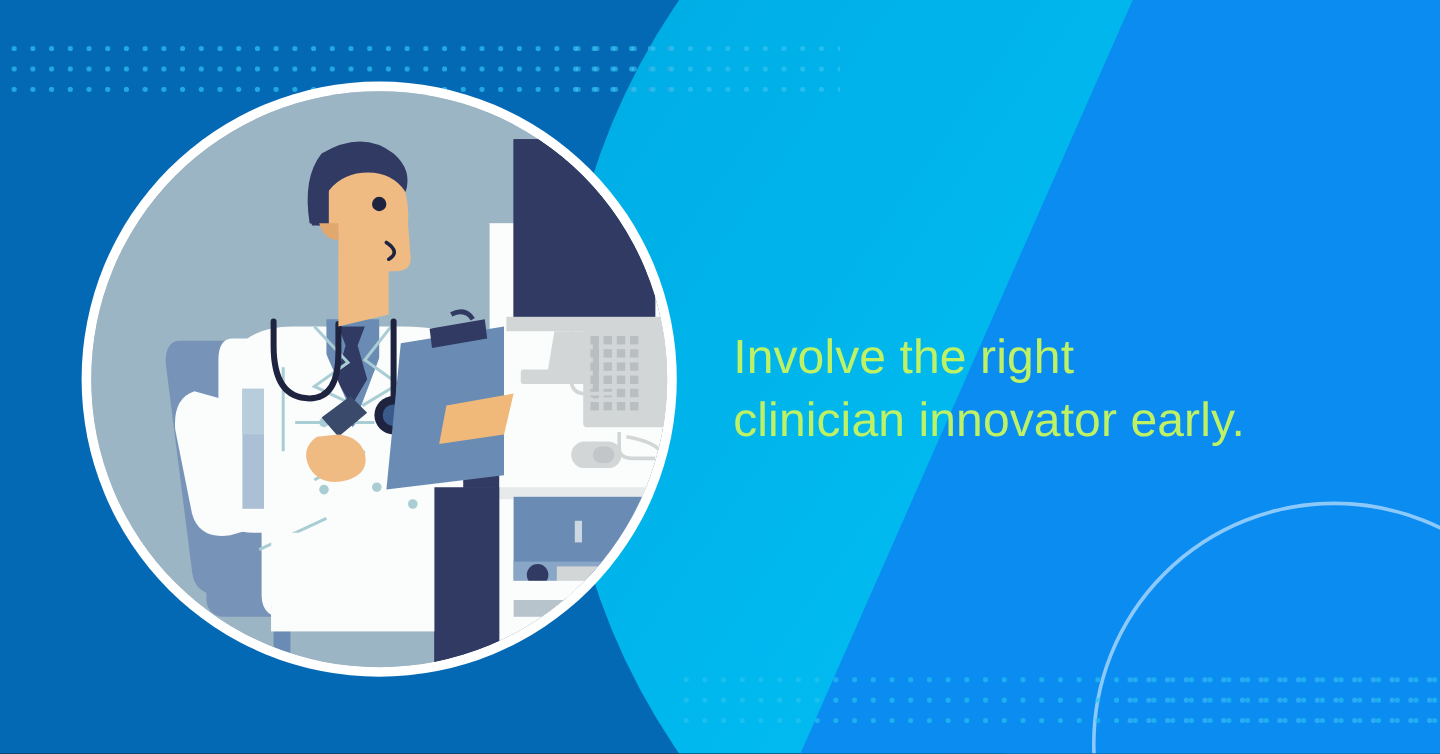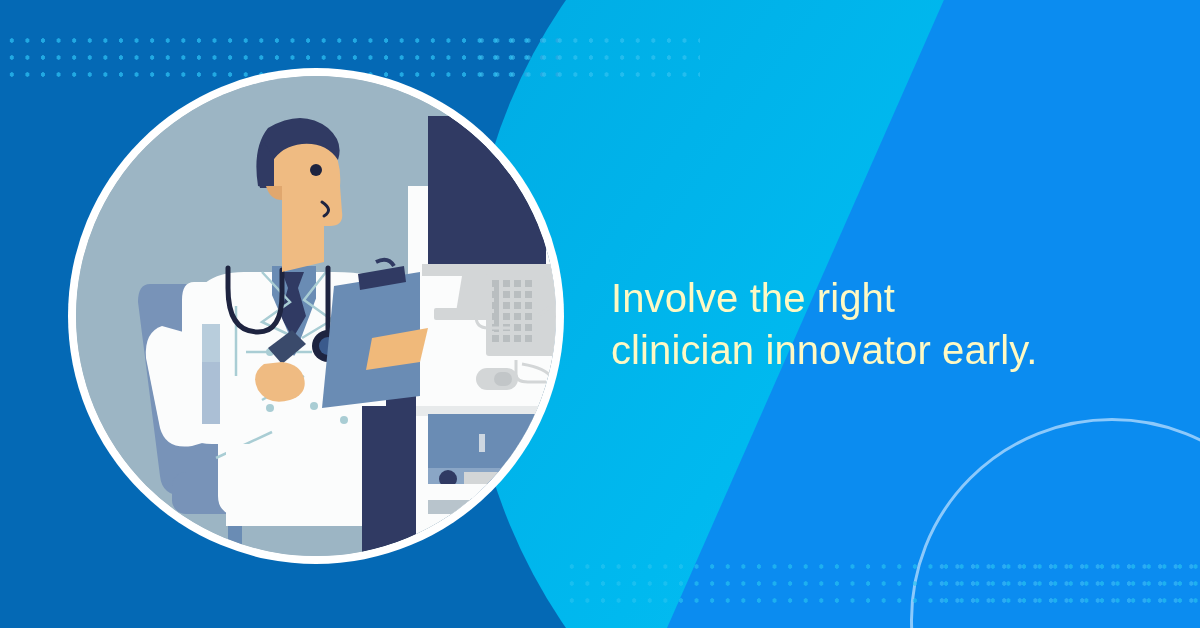--- a/index.html
+++ b/index.html
@@ -69,21 +69,21 @@
     border-radius:50%;
     overflow:hidden;
     background:#9cb5c4;
   }
   #illo svg{display:block;width:480px;height:480px;}
 
   
   #headline{
     left:611px;top:272px;
     width:520px;
-    color:#fef9c3;
+    color:#bef264;
     font-size:40px;
     line-height:52px;
     letter-spacing:.1px;
     font-weight:400;
     white-space:pre-line;
   }
 </style>
 </head>
 <body>
 

